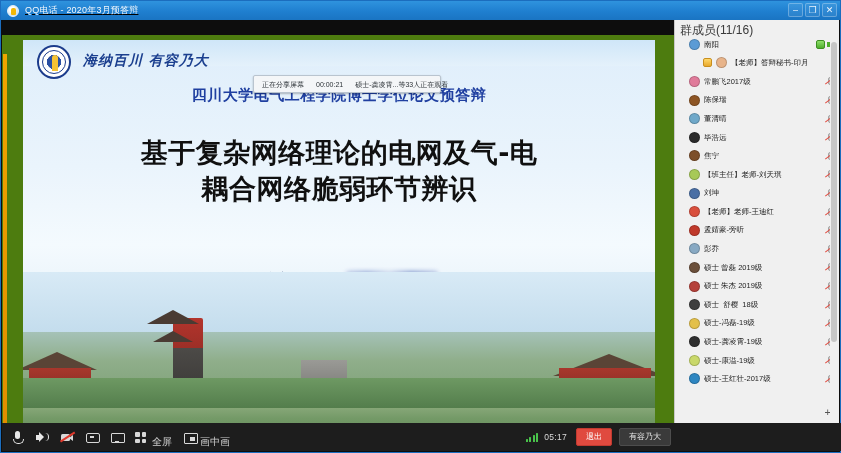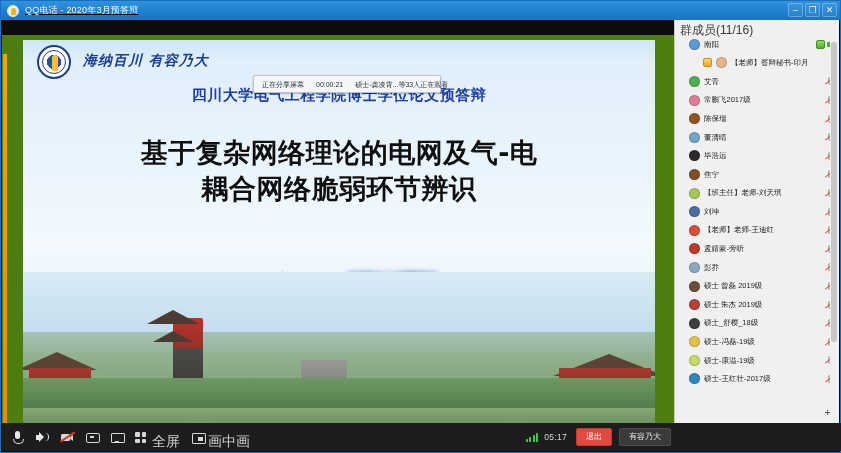--- a/index.html
+++ b/index.html
@@ -235,21 +235,21 @@
     display:flex; align-items:center; justify-content:flex-end; padding-right:8px;
   }
   .plus-btn { font-size:11px; color:#555; line-height:1; }
 
   
   .toolbar {
     position:absolute; left:1px; bottom:1px; width:839px; height:28px;
     background:#1d1d1d; display:flex; align-items:center; padding:0 8px;
   }
   .tool { display:flex; align-items:center; gap:3px; margin-right:11px; cursor:default; }
-  .tool .lbl { color:#cfcfcf; font-size:14px; white-space:nowrap;margin-top:10px; }
+  .tool .lbl { color:#cfcfcf; font-size:10px; white-space:nowrap;margin-top:10px; }
   .ticon { width:14px; height:14px; position:relative; }
 
   
   .ic-mic:before { content:""; position:absolute; left:5px; top:1px; width:5px; height:8px;
     border-radius:2.5px; background:#e8e8e8; }
   .ic-mic:after { content:""; position:absolute; left:3px; top:9px; width:9px; height:4px;
     border:1.5px solid #e8e8e8; border-top:none; border-radius:0 0 5px 5px; }
   
   .ic-spk:before { content:""; position:absolute; left:1px; top:5px; width:4px; height:5px; background:#e8e8e8; }
   .ic-spk:after { content:""; position:absolute; left:4px; top:2px;
@@ -373,25 +373,20 @@
             <div class="gi"></div>
             <div class="gi spk"></div>
           </div>
         </div>
         <div class="member indent-host">
           <div class="host-badge"></div>
           <div class="avatar" style="background: rgb(232, 180, 138);"></div>
           <div class="mname">【老师】答辩秘书-印月</div>
         </div>
         <div class="member">
-          <div class="avatar" style="background: rgb(76, 175, 80);"></div>
-          <div class="mname">艾青</div>
-          <div class="mic-off"></div>
-        </div>
-        <div class="member">
           <div class="avatar" style="background: rgb(224, 123, 154);"></div>
           <div class="mname">常鹏飞2017级</div>
           <div class="mic-off"></div>
         </div>
         <div class="member">
           <div class="avatar" style="background: rgb(141, 85, 36);"></div>
           <div class="mname">陈保瑞</div>
           <div class="mic-off"></div>
         </div>
         <div class="member">
@@ -445,20 +440,25 @@
           <div class="mic-off"></div>
         </div>
         <div class="member">
           <div class="avatar" style="background: rgb(62, 62, 62);"></div>
           <div class="mname">硕士_舒樱_18级</div>
           <div class="mic-off"></div>
         </div>
         <div class="member">
           <div class="avatar" style="background: rgb(227, 192, 74);"></div>
           <div class="mname">硕士-冯磊-19级</div>
+          <div class="mic-off"></div>
+        </div>
+        <div class="member">
+          <div class="avatar" style="background: rgb(47, 47, 47);"></div>
+          <div class="mname">硕士-龚凌霄-19级</div>
           <div class="mic-off"></div>
         </div>
         <div class="member">
           <div class="avatar" style="background: rgb(201, 216, 106);"></div>
           <div class="mname">硕士-康溢-19级</div>
           <div class="mic-off"></div>
         </div>
         <div class="member">
           <div class="avatar" style="background: rgb(46, 134, 193);"></div>
           <div class="mname">硕士-王红壮-2017级</div>

